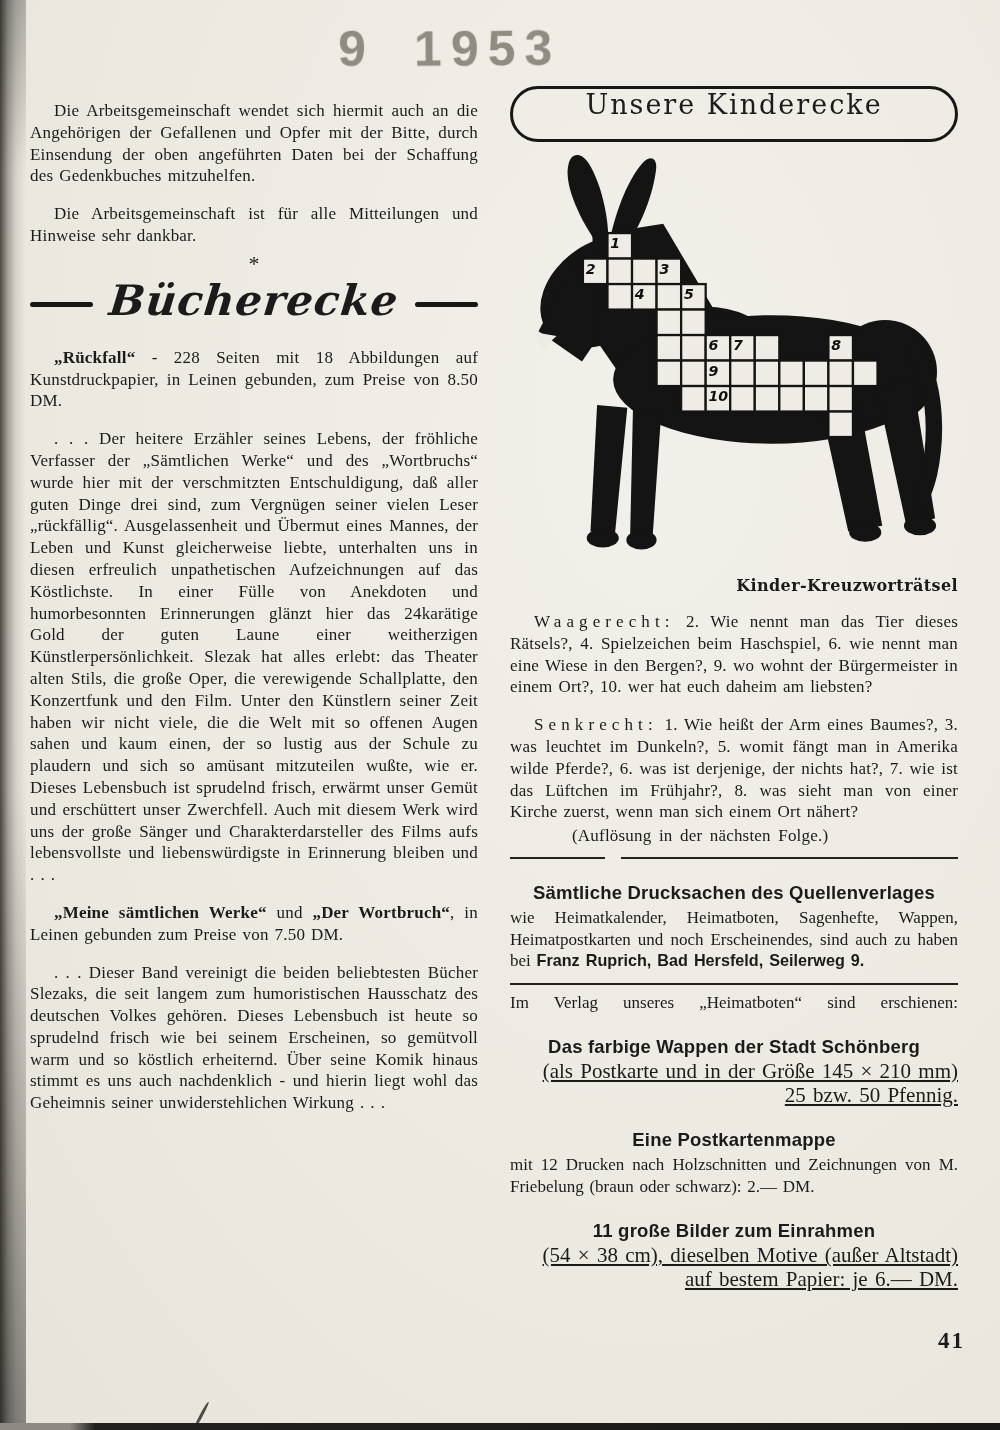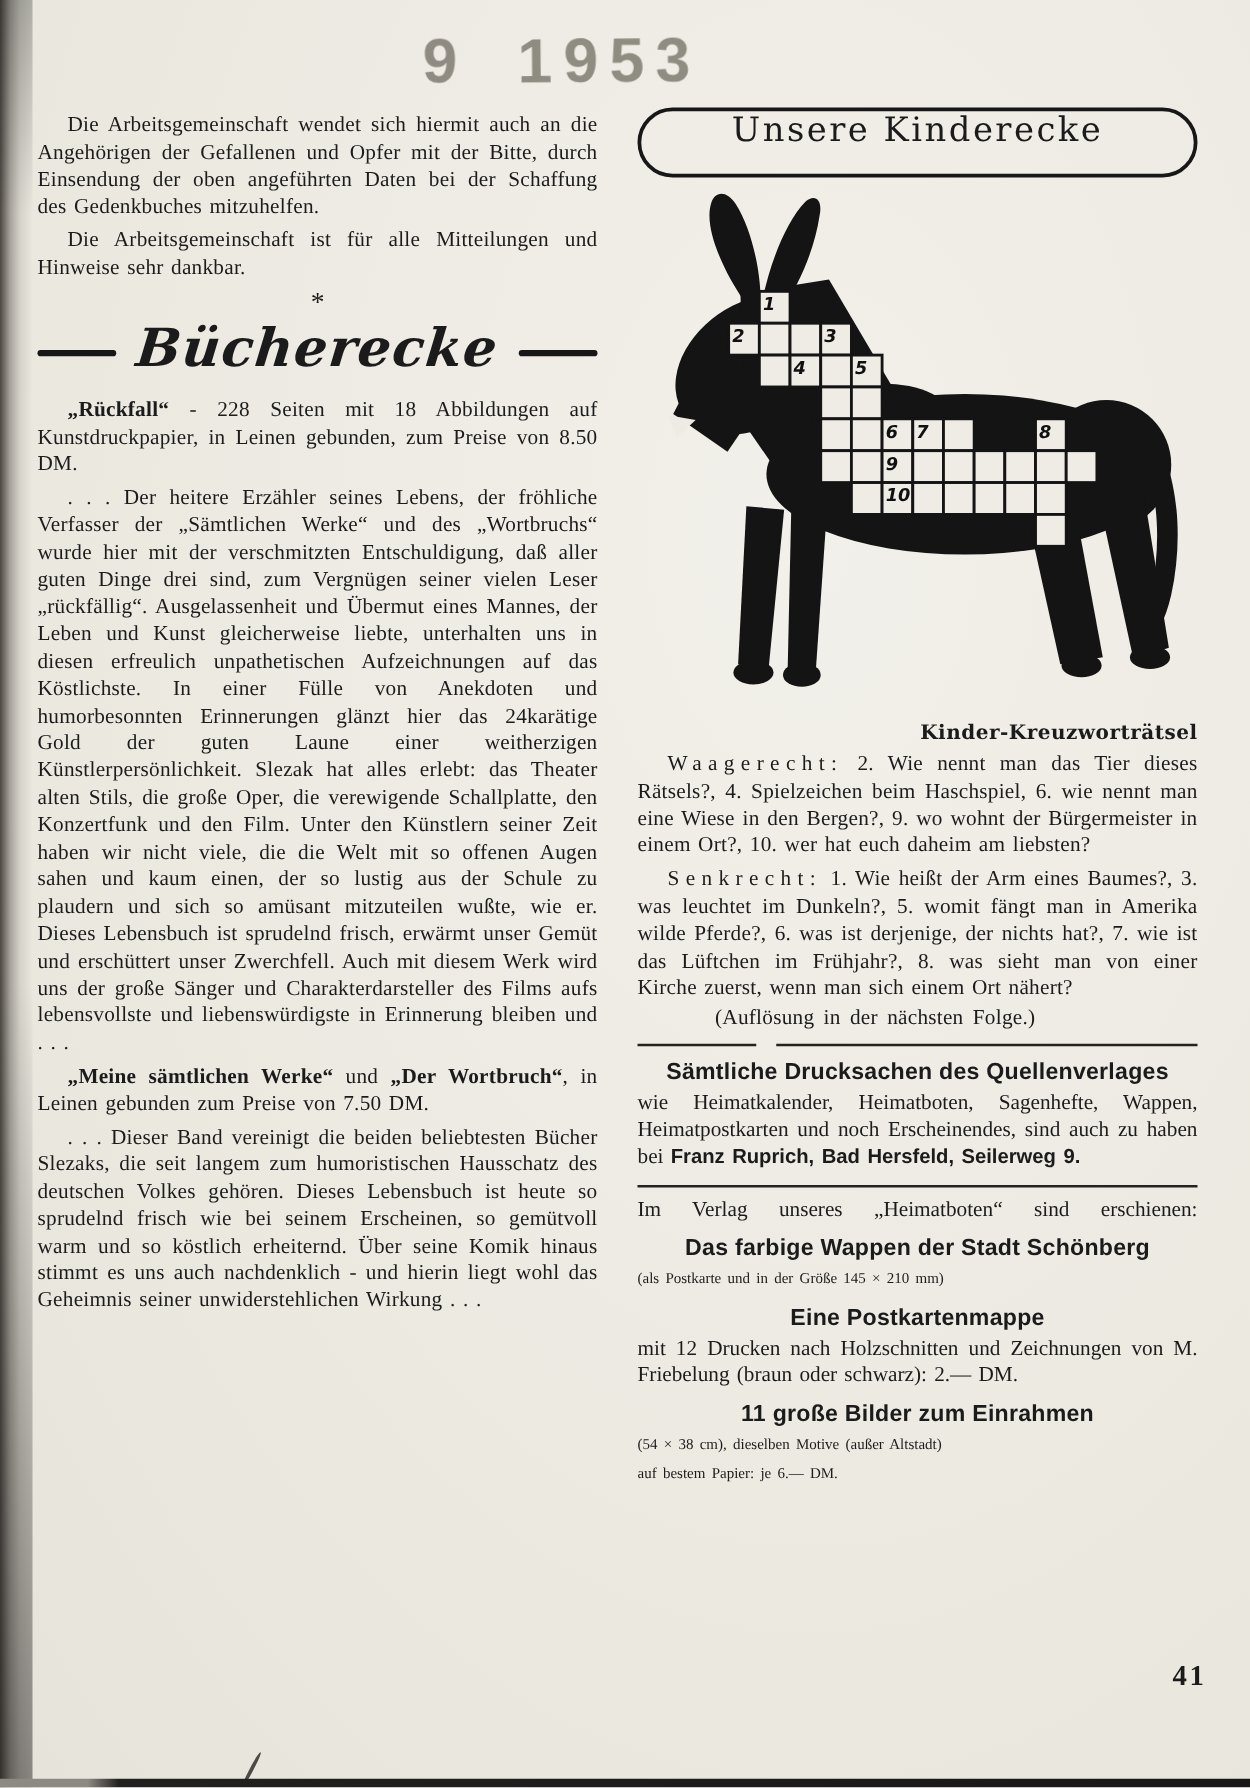--- a/index.html
+++ b/index.html
@@ -18,21 +18,21 @@
   .stamp{position:absolute;left:338px;top:18px;display:flex;align-items:flex-start;
     font-family:"Liberation Sans",sans-serif;font-weight:bold;font-size:50px;
     color:rgba(122,118,109,.82);filter:blur(.4px);transform:rotate(-1deg);}
   .stamp .issue{margin-right:48px;transform:rotate(2deg);}
   .stamp .year{letter-spacing:9px;transform:translateY(2px) rotate(.5deg);}
 
   .col-left{position:absolute;left:30px;top:84px;width:448px;}
   .col-right{position:absolute;left:510px;top:86px;width:448px;}
 
   p{margin:0;}
-  .body{font-size:17px;line-height:21.8px;text-align:justify;letter-spacing:.2px;word-spacing:1.5px;margin-top:5px;}
+  .body{font-size:17px;line-height:21.8px;text-align:justify;letter-spacing:.2px;word-spacing:1.5px;margin-top:16px;}
   .indent{text-indent:24px;}
   .run-n{}
   .run-b{font-weight:bold;}
   .run-sp{letter-spacing:.30em;}
   .run-bs{font-family:"Liberation Sans",sans-serif;font-weight:700;font-size:16.2px;letter-spacing:0;}
 
   .star{text-align:center;font-size:22px;line-height:22px;margin:6px 0 0;}
   .title-row{display:flex;align-items:center;gap:14px;margin:4px 0 8px;height:52px;}
   .title-rule{flex:1;height:5px;background:#171717;border-radius:3px;}
   .script-title{font-family:"DejaVu Serif",serif;font-style:italic;font-weight:bold;
@@ -47,24 +47,24 @@
   .sig-text{font-family:"DejaVu Serif",serif;font-style:italic;font-size:27px;fill:#141414;}
   .caption{text-align:right;font-family:"DejaVu Serif",serif;font-weight:bold;
     font-size:16px;margin-top:20px;letter-spacing:.4px;}
   .aufloesung{font-size:17px;padding-left:62px;margin-top:3px;letter-spacing:.2px;word-spacing:3px;}
   .rule-pair{display:flex;gap:16px;margin:11px 0 6px;}
   .rule-pair span{height:2px;background:#24221f;}
   .rule-pair .seg-a{width:95px;}
   .rule-pair .seg-b{flex:1;}
   .full-rule{height:2px;background:#24221f;margin:11px 0 4px;}
   .ad-head{font-family:"Liberation Sans",sans-serif;font-weight:700;font-size:18.5px;
-    text-align:center;margin:9px 0 3px;letter-spacing:.2px;}
+    text-align:center;margin:23px 0 3px;letter-spacing:.2px;}
   .ad-body{font-size:17px;line-height:21.6px;text-align:justify;word-spacing:1.5px;margin-top:1px;}
   .spread{font-size:17px;margin:8px 0 0;text-align:justify;text-align-last:justify;}
-  .center-line{text-align:left;font-size:12px;line-height:21.6px;margin-top:2px;word-spacing:2px;}
+  .center-line{text-align:right;font-size:21px;line-height:21.6px;margin-top:2px;word-spacing:2px;text-decoration:underline;}
   .page-number{position:absolute;left:938px;top:1328px;font-weight:bold;font-size:23px;letter-spacing:2px;text-align:center;}
 </style>
 </head>
 <body>
 
 <div class="page">
   <div class="spine"></div>
 
   <div class="stamp">
     <span class="issue">9</span>
@@ -185,20 +185,21 @@
 
     <div class="ad-head">Sämtliche Drucksachen des Quellenverlages</div>
     <p class="ad-body"><span class="run-n">wie Heimatkalender, Heimatboten, Sagenhefte, Wappen, Heimatpostkarten und noch Erscheinendes, sind auch zu haben bei </span><span class="run-bs">Franz Ruprich, Bad Hersfeld, Seiler­weg 9.</span></p>
 
     <div class="full-rule"></div>
 
     <p class="spread">Im Verlag unseres „Heimatboten“ sind erschienen:</p>
 
     <div class="ad-head">Das farbige Wappen der Stadt Schönberg</div>
     <p class="center-line">(als Postkarte und in der Größe 145 × 210 mm)</p>
+    <p class="center-line">25 bzw. 50 Pfennig.</p>
 
     <div class="ad-head">Eine Postkartenmappe</div>
     <p class="ad-body"><span class="run-n">mit 12 Drucken nach Holzschnitten und Zeichnungen von M. Friebelung (braun oder schwarz): 2.— DM.</span></p>
 
     <div class="ad-head">11 große Bilder zum Einrahmen</div>
     <p class="center-line">(54 × 38 cm), dieselben Motive (außer Altstadt)</p>
     <p class="center-line">auf bestem Papier: je 6.— DM.</p>
   </div>
 
   <div class="page-number">41</div>

